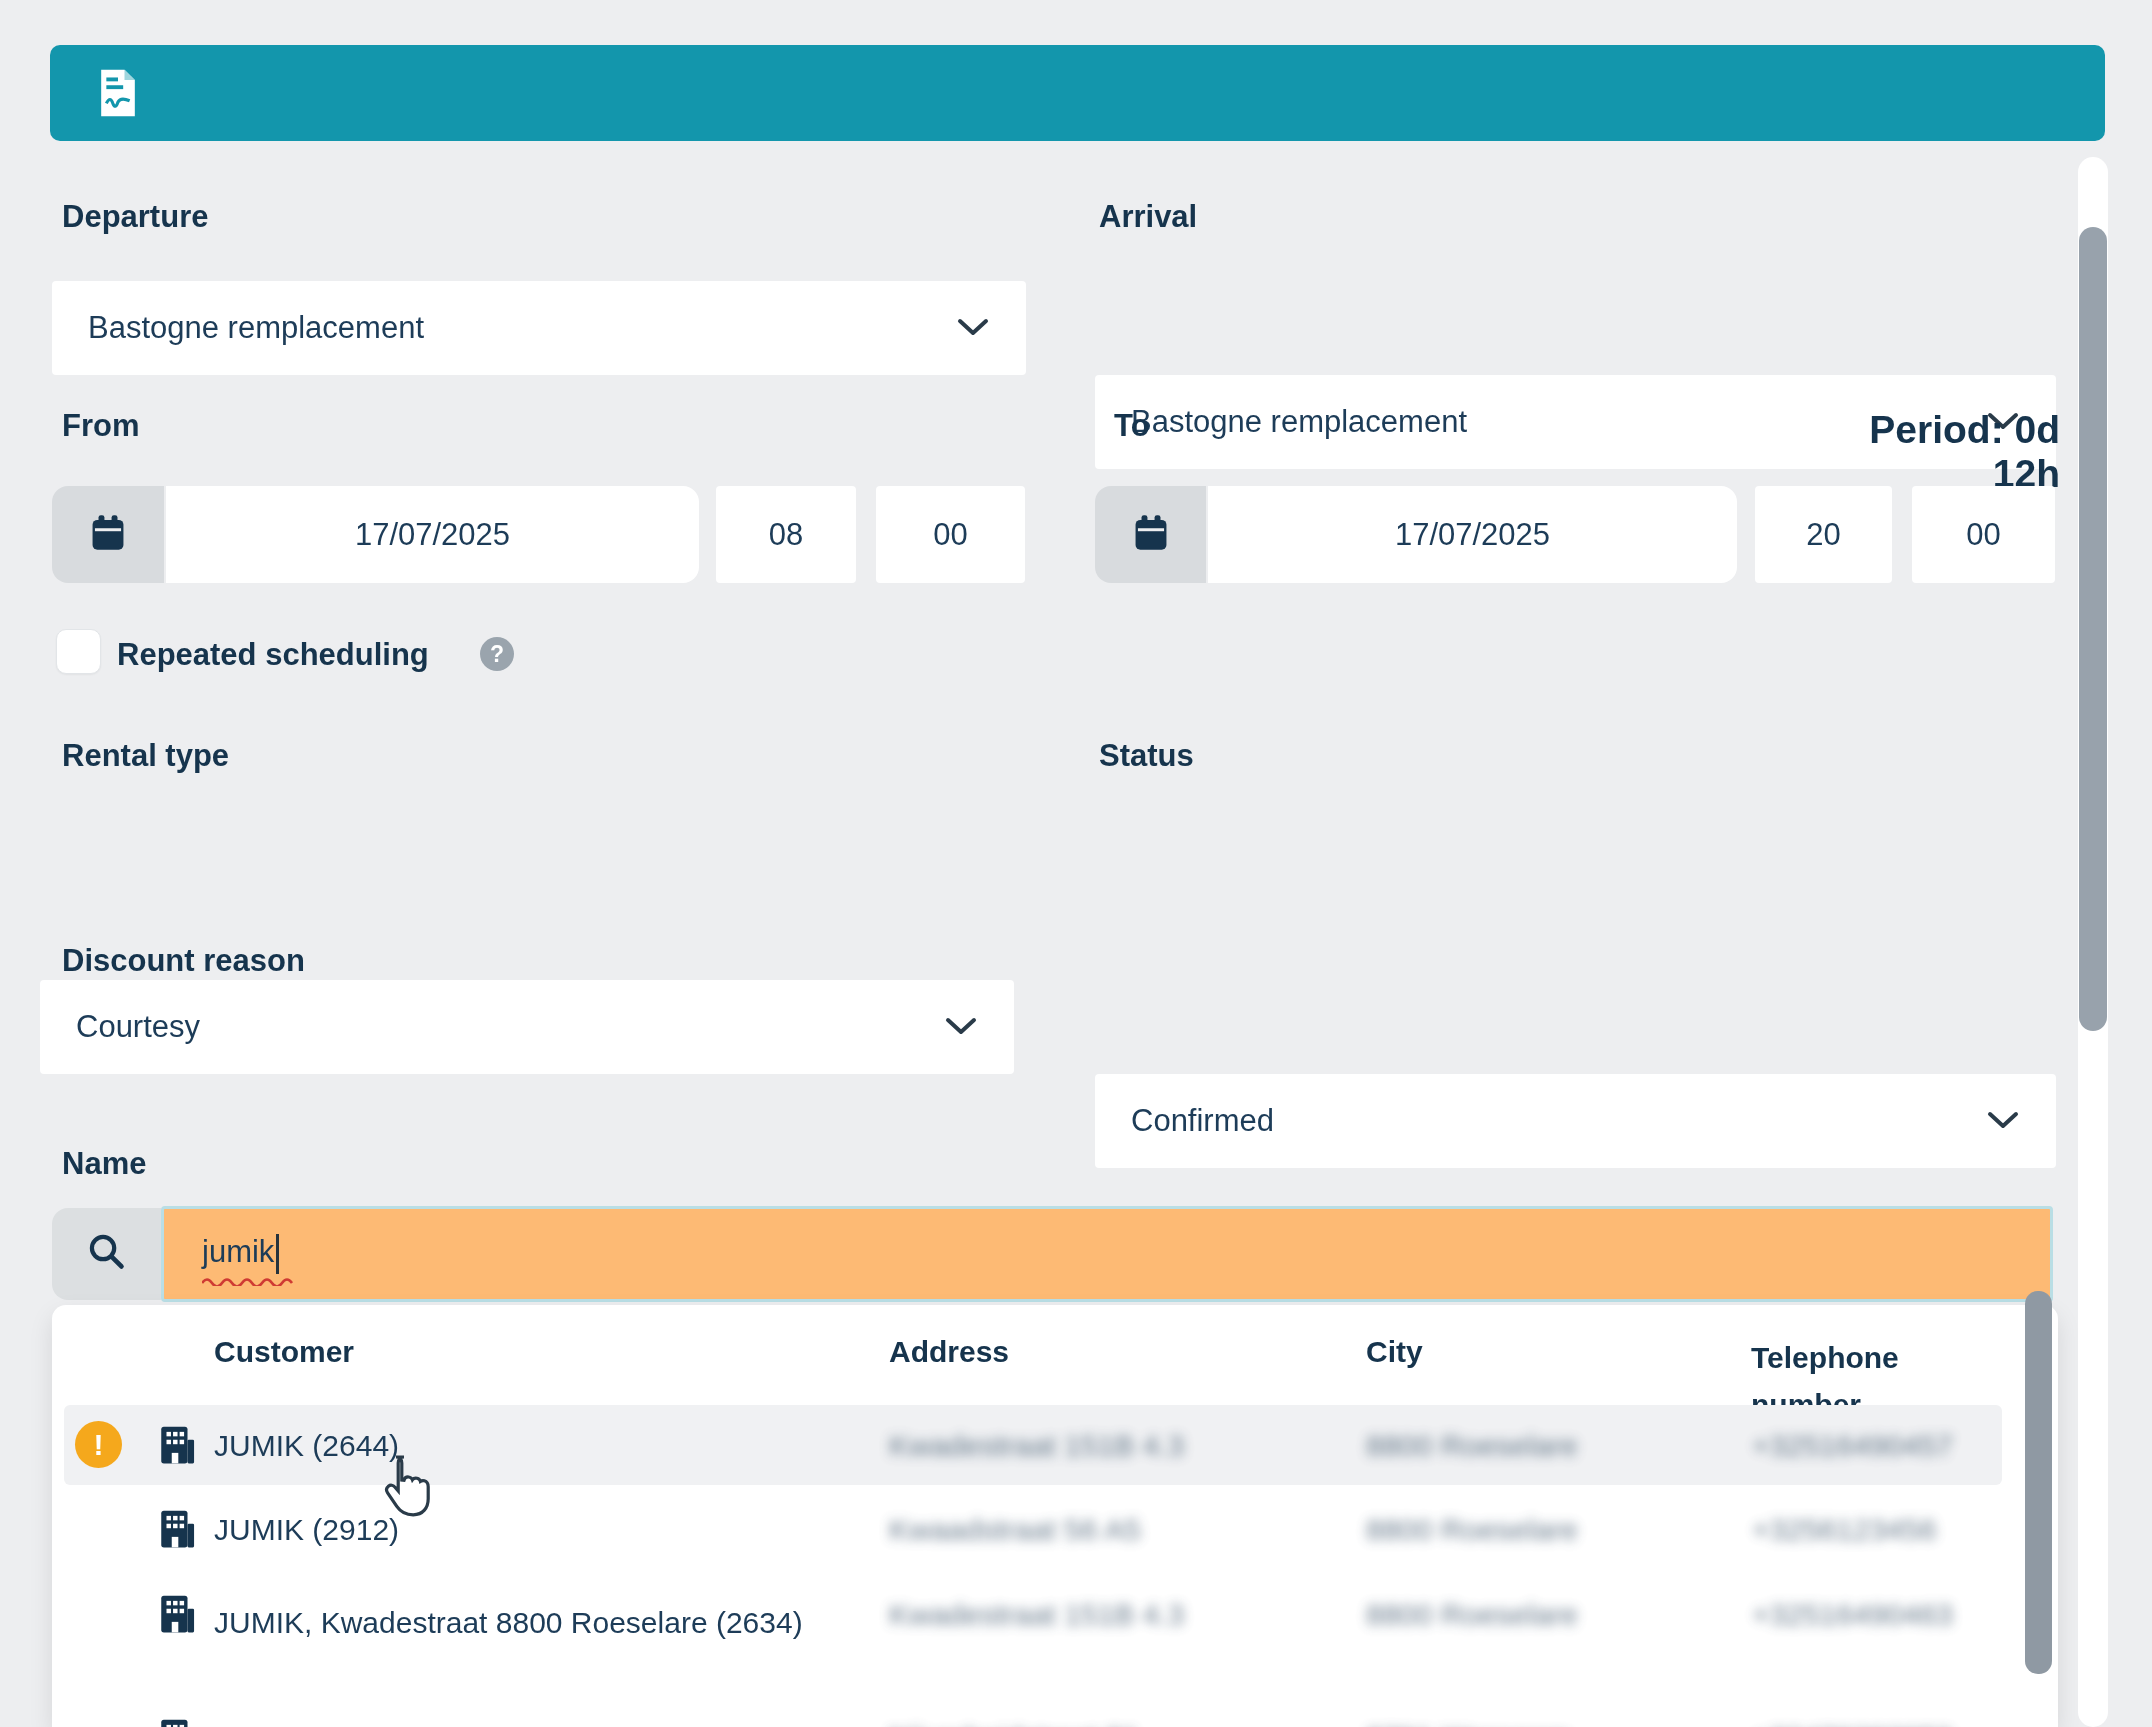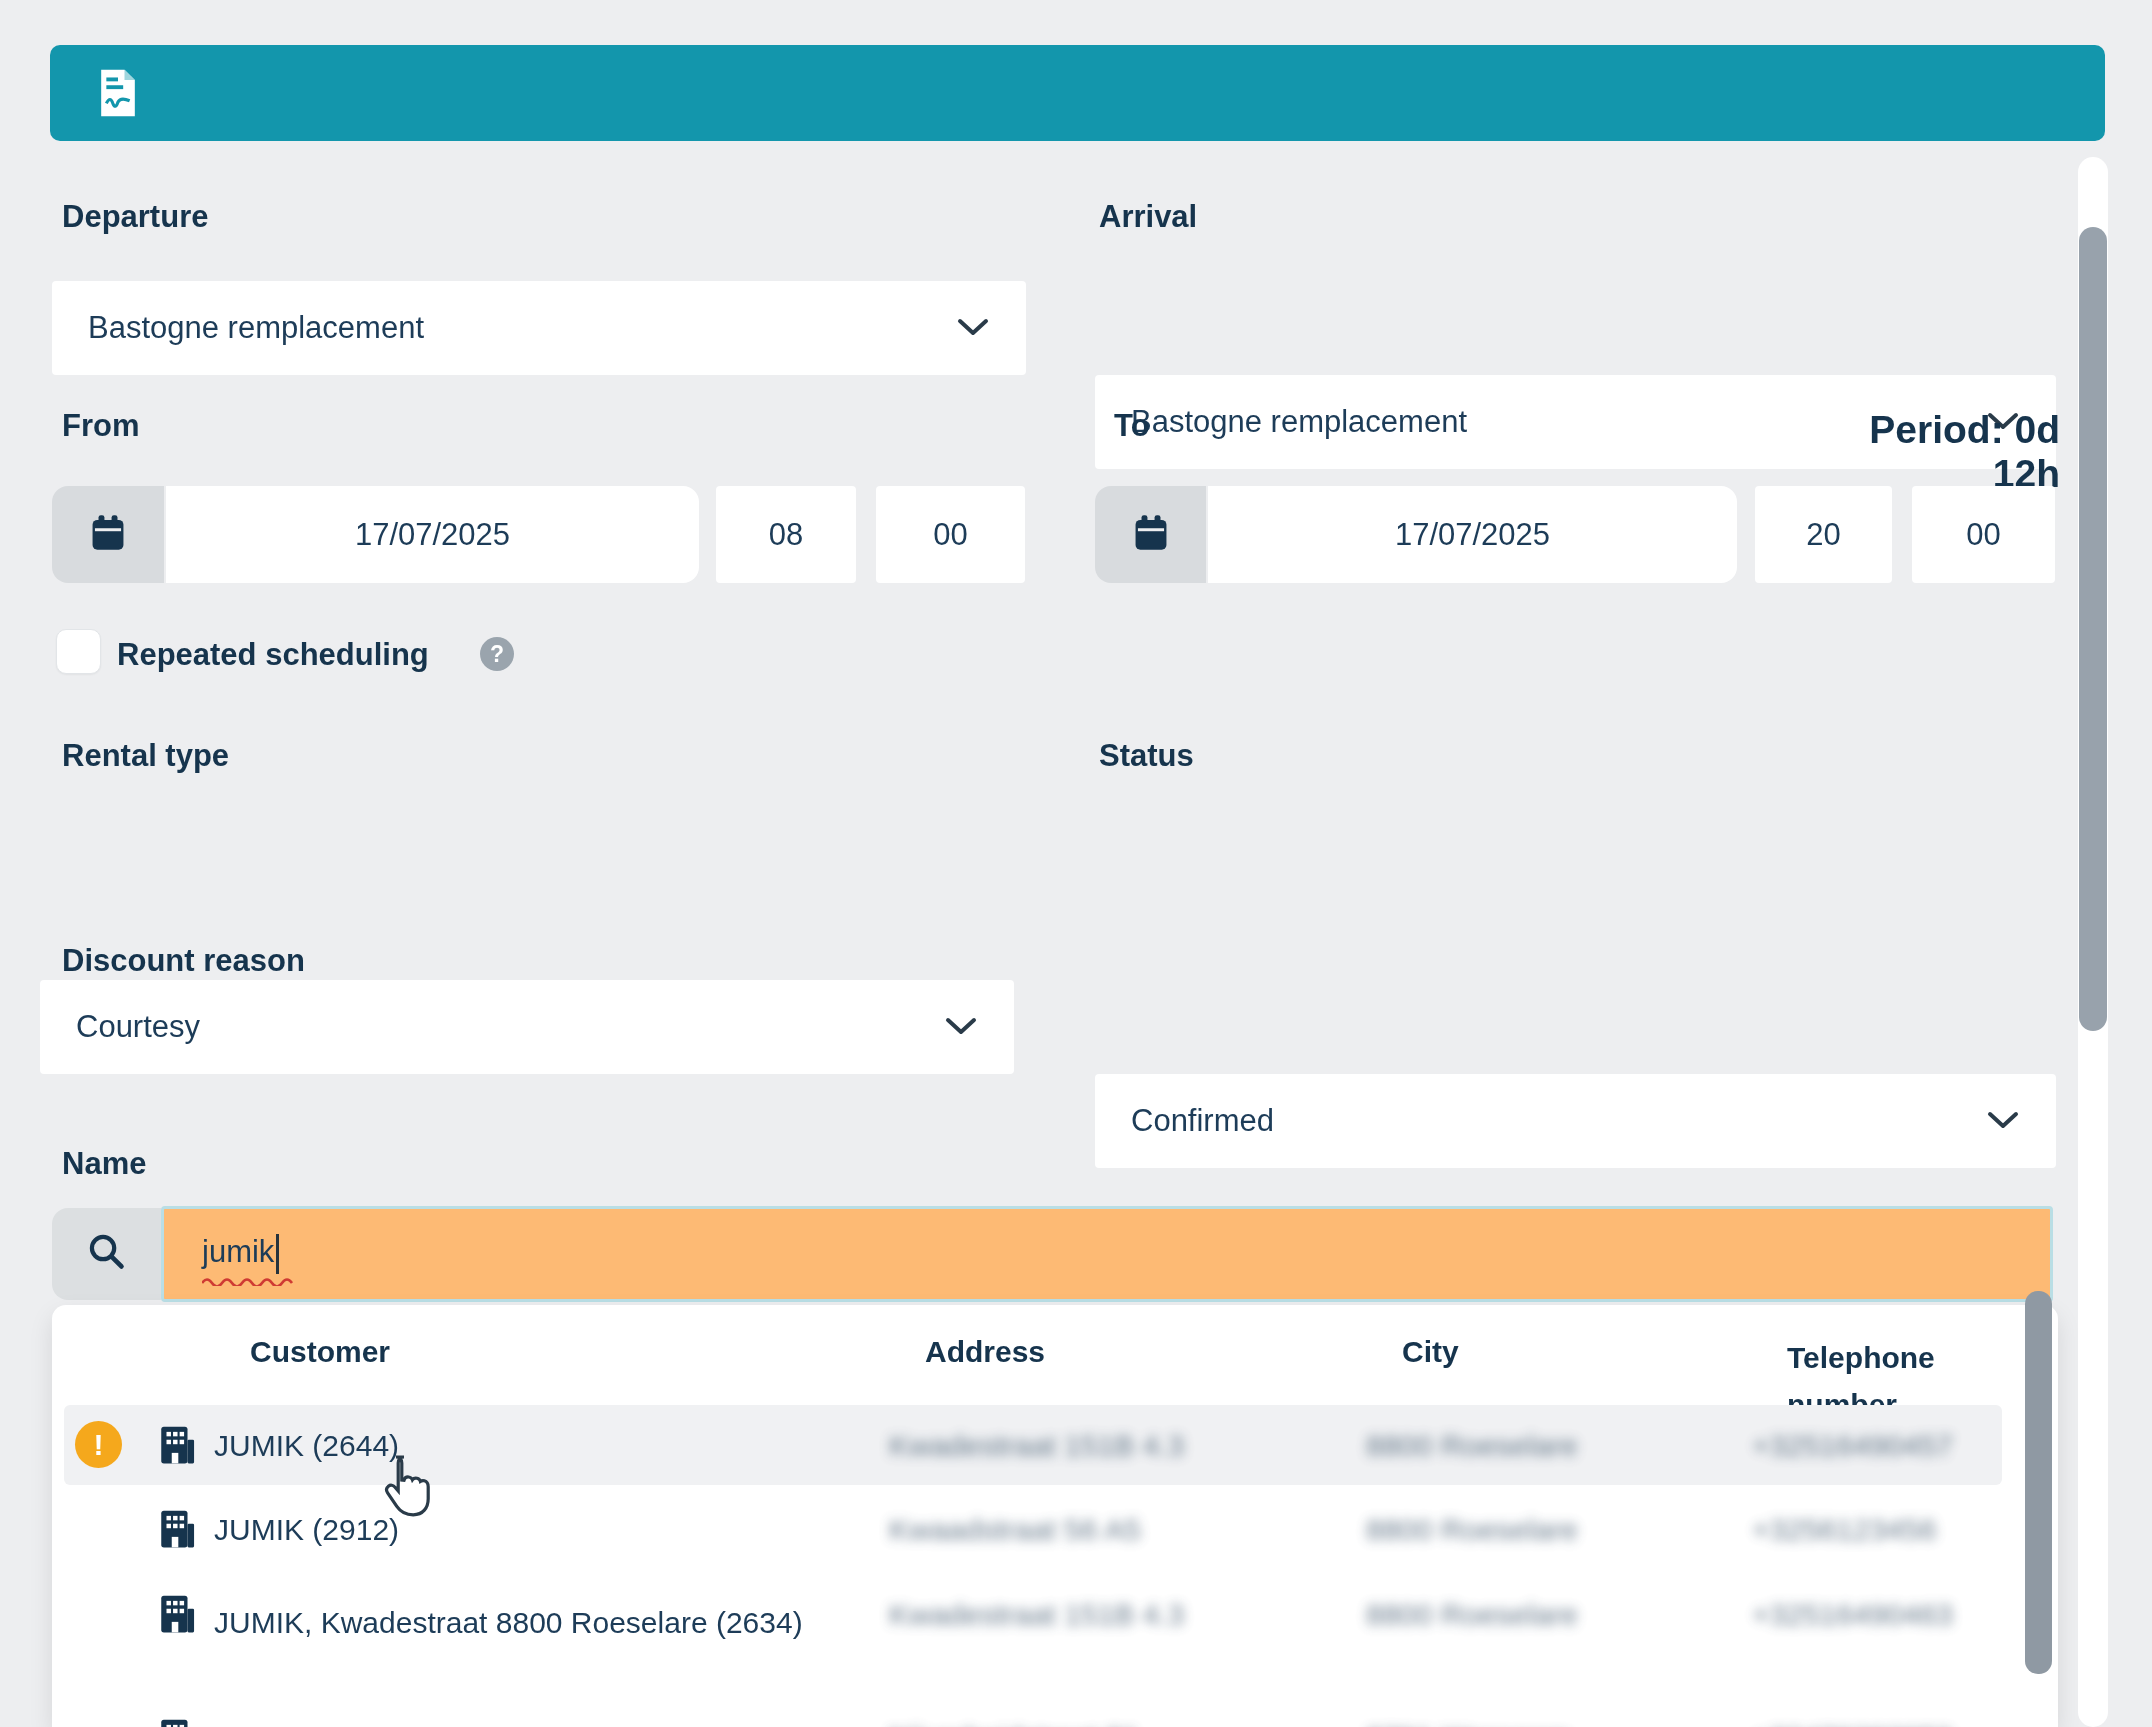--- a/index.html
+++ b/index.html
@@ -63,21 +63,21 @@
   .caret { display:inline-block; width:3px; height:40px; background:#27333c; vertical-align:middle; margin-left:2px; }
   .squiggle { position:absolute; left:0; bottom:-12px; }
 
   
   .results-panel {
     left:52px; top:1305px; width:2006px; height:422px;
     background:#ffffff; border-radius:14px 14px 0 0;
     box-shadow:0 10px 24px rgba(0,0,0,0.10);
     overflow:hidden;
   }
-  .col-header { font-size:30px; font-weight:700; color:#16344d; position:absolute; top:30px;margin-left:36px; }
+  .col-header { font-size:30px; font-weight:700; color:#16344d; position:absolute; top:30px; }
   .row-text { font-size:30px; font-weight:500; color:#1d3c58; }
   .blurred { filter:blur(6px); opacity:0.8; color:#41586e; }
 
   .warn-circle {
     width:47px; height:47px; border-radius:50%; background:#f5a81c;
     display:flex; align-items:center; justify-content:center;
     color:#ffffff; font-size:30px; font-weight:800;
   }
 
   

